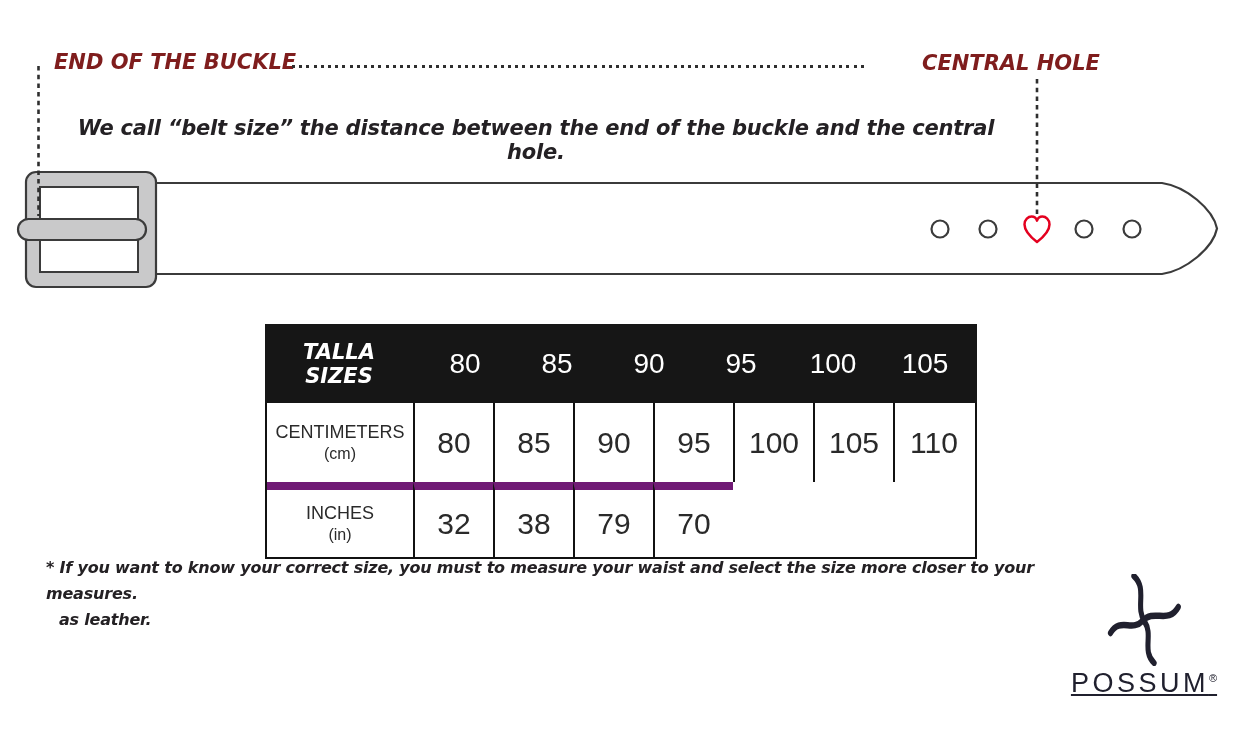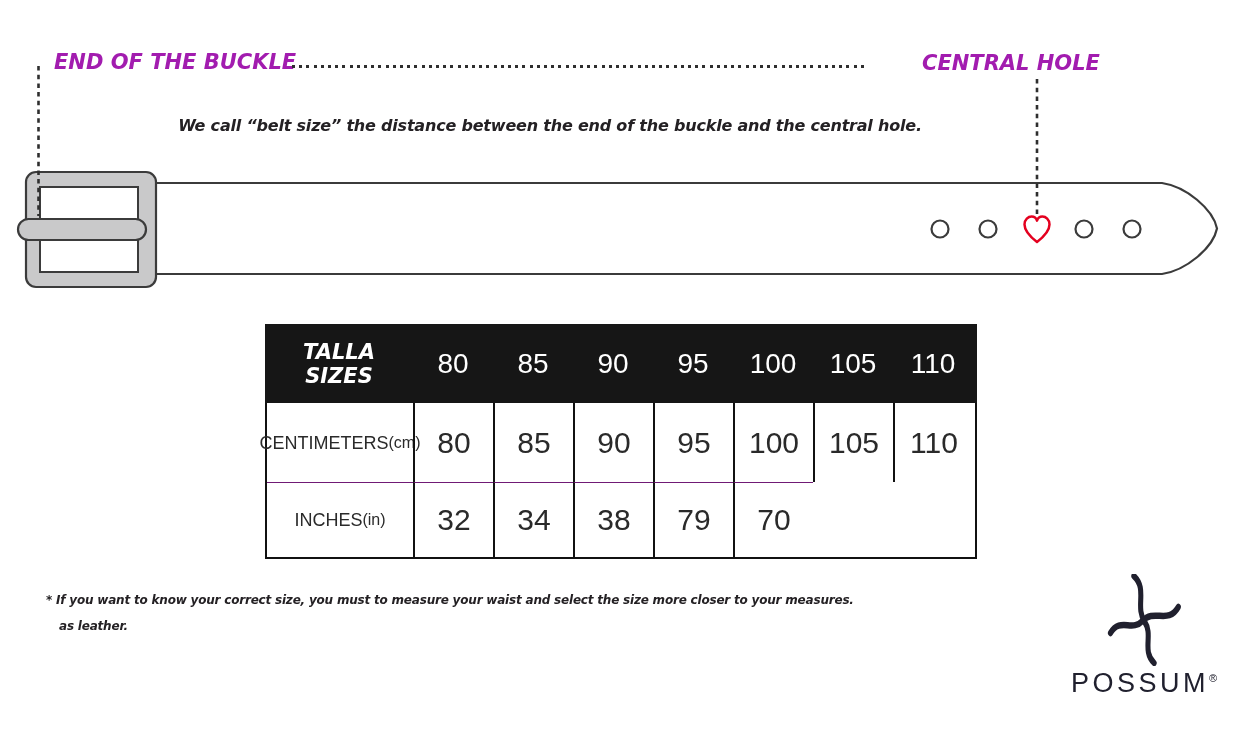--- a/index.html
+++ b/index.html
@@ -4,68 +4,68 @@
 <style>
   * { margin:0; padding:0; box-sizing:border-box; }
   body { background:#ffffff; }
   .canvas {
     position:relative; width:1258px; height:732px; background:#ffffff;
     font-family:"DejaVu Sans", sans-serif; color:#242124; overflow:hidden;
   }
   
   .red-label {
     position:absolute; font-style:italic; font-weight:bold;
-    font-size:21px; color:#a21caf; letter-spacing:0px; white-space:nowrap;
+    font-size:21px; color:#7f1d1d; letter-spacing:0px; white-space:nowrap;
   }
   .lbl-end    { left:54px;  top:50px; }
   .lbl-center { left:922px; top:51px; }
   .dotted-h {
     position:absolute; left:292px; top:65px; width:574px; height:3px;
     background-image:repeating-linear-gradient(to right, #2e2e2e 0 3px, transparent 3px 7.2px);
   }
   .subtitle {
-    position:absolute; left:90px; top:116px; width:920px; text-align:center;
-    font-style:italic; font-weight:bold; font-size:16px; color:#242124;
+    position:absolute; left:76px; top:116px; width:920px; text-align:center;
+    font-style:italic; font-weight:bold; font-size:21px; color:#242124;
     letter-spacing:-0.2px;
   }
   
   .belt-svg { position:absolute; left:0; top:0; }
   
   .size-table { position:absolute; left:265px; top:324px; width:712px; }
   .st-header {
     display:grid; grid-template-columns:148px repeat(7, 80px); height:79px;
-    background:#161616; color:#ffffff; align-items:center;
+    background:#161616; color:#ffffff; align-items:center;gap:12px;
   }
   .st-header-label { text-align:center; font-style:italic; font-weight:bold; font-size:21px; line-height:24px; }
   .st-header-num { text-align:center; font-family:"Liberation Sans", sans-serif; font-size:28px; font-weight:400; }
   .st-body { border:2px solid #111; border-top:none; }
   .st-row { display:grid; grid-template-columns:146px repeat(7, 80px); }
   .st-row > div {
-    border-left:2px solid #111; display:flex; flex-direction:row;
+    border-left:2px solid #111; display:flex; flex-direction:column;
     align-items:center; justify-content:center;
   }
   .st-row > div:first-child { border-left:none; }
   .st-row-cm > div { height:79px; }
-  .st-row-in > div { height:75px; border-top:1px solid #701a75; }
+  .st-row-in > div { height:75px; border-top:8px solid #701a75; }
   .st-rowlabel { font-family:"Liberation Sans", sans-serif; font-size:18px; line-height:22px; color:#2a2a2a; text-align:center; }
   .st-rowlabel .sub { font-size:16px; }
   .st-num { font-family:"Liberation Sans", sans-serif; font-size:30px; color:#2a2a2a; }
   
   .footnotes {
-    position:absolute; left:46px; top:587px; width:1075px;
-    font-style:italic; font-weight:bold; font-size:12px; line-height:26px;
+    position:absolute; left:46px; top:555px; width:1075px;
+    font-style:italic; font-weight:bold; font-size:16px; line-height:26px;
     color:#242124; letter-spacing:-0.2px;
   }
   .footnotes .indent { padding-left:13px; }
   
   .logo { position:absolute; left:1068px; top:574px; width:152px; text-align:center; }
   .logo-mark { display:block; margin:0 auto; }
   .logo-word {
     font-family:"Liberation Sans", sans-serif; font-size:27px; font-weight:400;
-    letter-spacing:3.5px; color:#20202e; white-space:nowrap; margin-top:2px;
+    letter-spacing:3.5px; color:#20202e; white-space:nowrap; margin-top:2px;text-decoration:underline;
   }
   .logo-word sup { font-size:11px; letter-spacing:0; }
 </style>
 </head>
 <body>
 
 <div class="canvas">
 
   <div class="red-label lbl-end">END OF THE BUCKLE</div>
   <div class="dotted-h"></div>
@@ -137,23 +137,20 @@
       </div>
       <div class="st-row st-row-in">
         <div class="st-rowlabel">
           <span>INCHES</span>
           <span class="sub">(in)</span>
         </div>
         <div>
             <span class="st-num">32</span>
           </div>
         <div>
-            <span class="st-num">34</span>
-          </div>
-        <div>
             <span class="st-num">38</span>
           </div>
         <div>
             <span class="st-num">79</span>
           </div>
         <div>
             <span class="st-num">70</span>
           </div>
       </div>
     </div>

